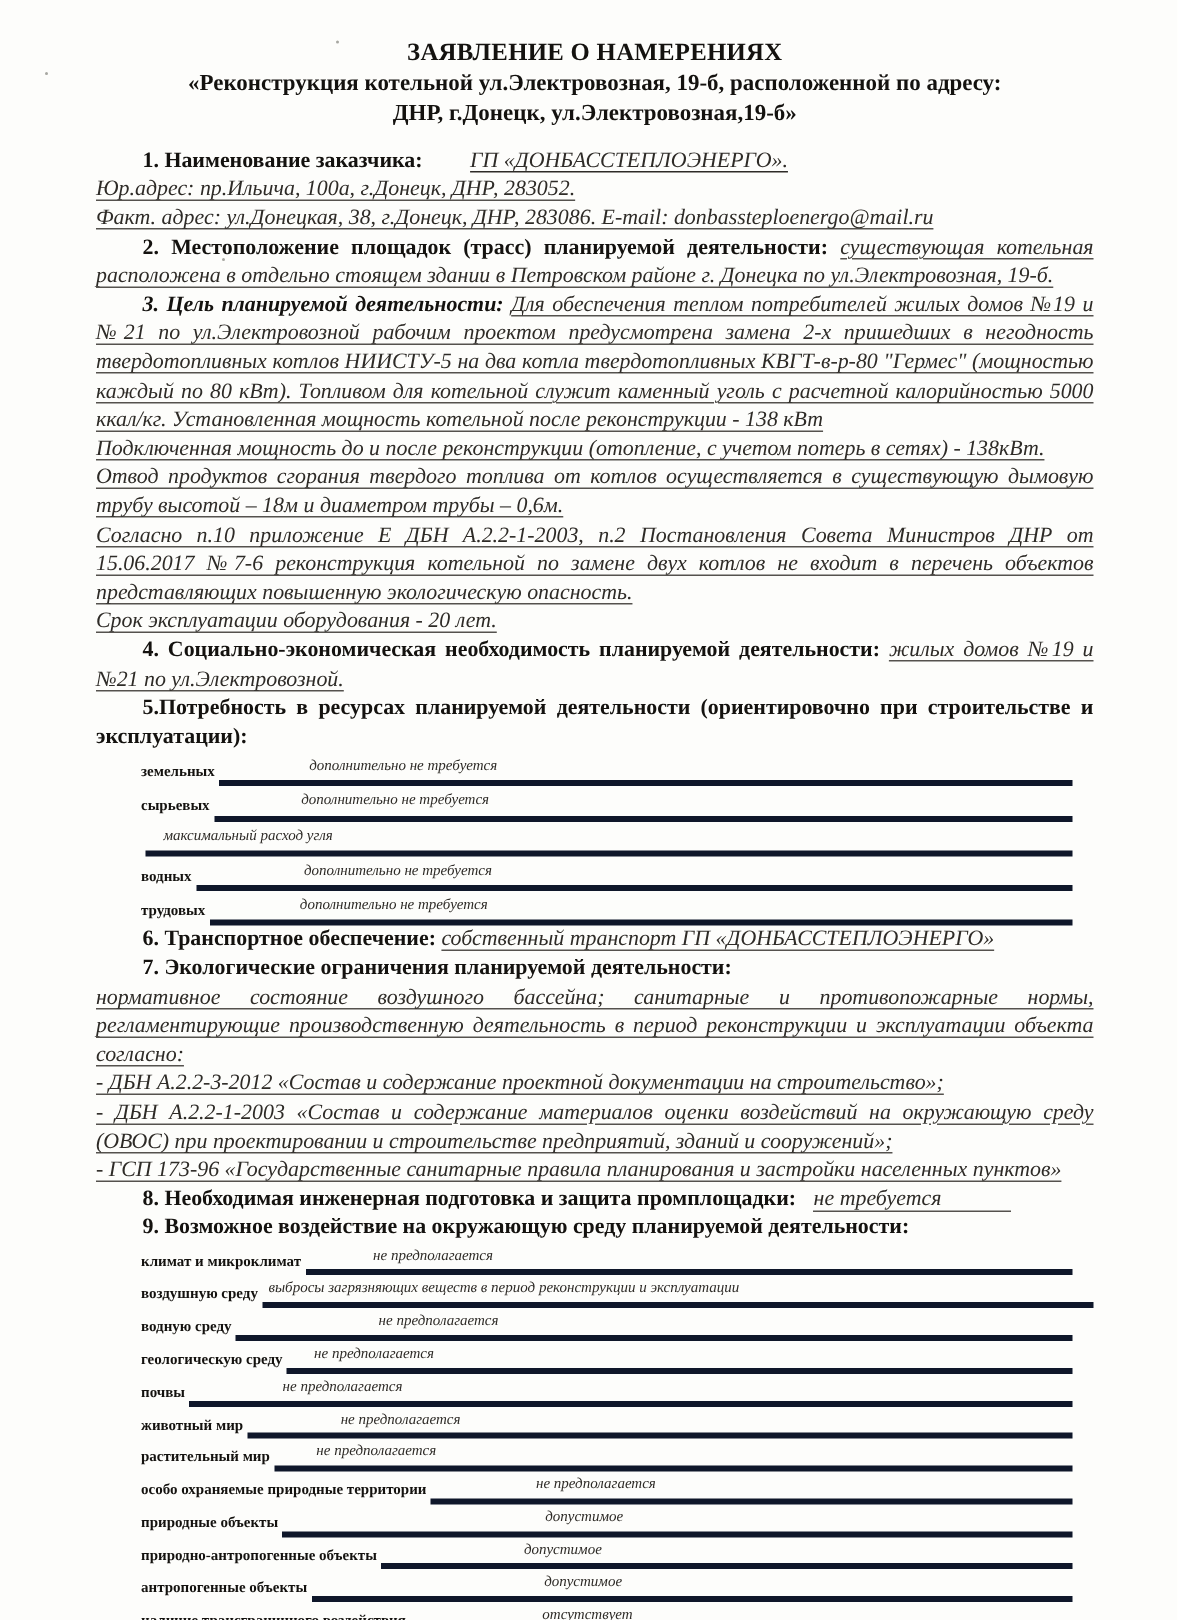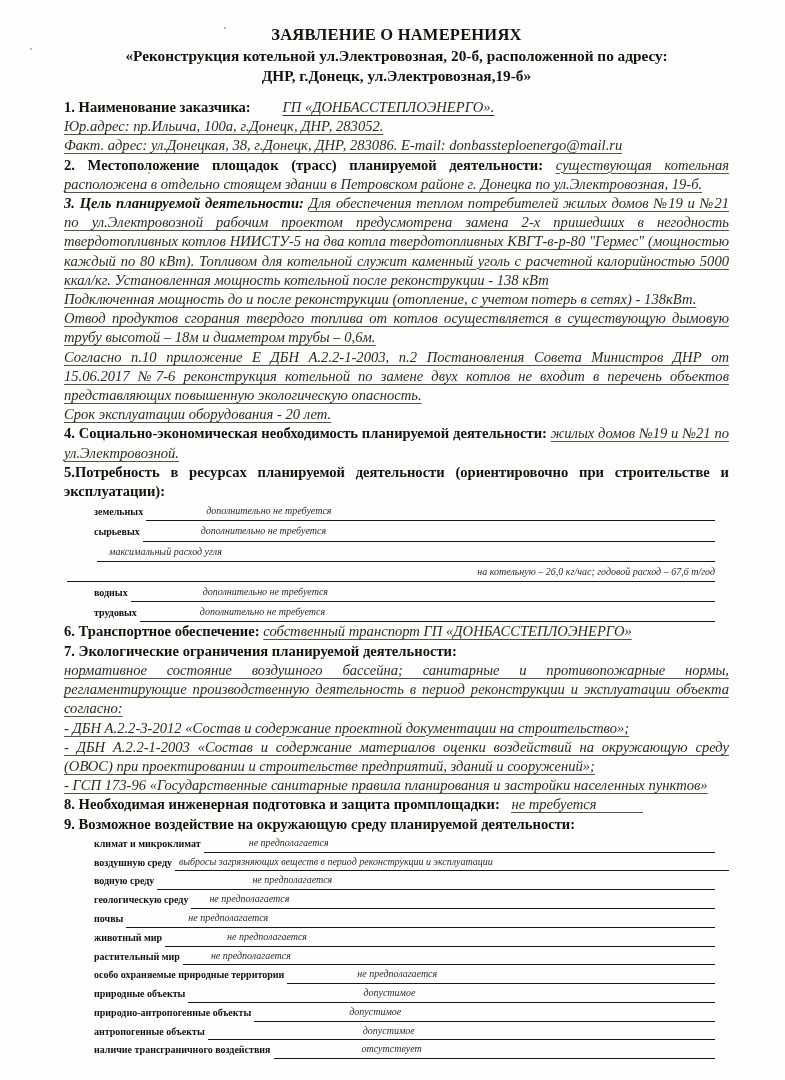--- a/index.html
+++ b/index.html
@@ -15,56 +15,56 @@
   }
   .title{
     text-align:center;font-weight:bold;font-size:16.5px;line-height:22px;
     letter-spacing:.2px;color:#14120f;
   }
   .subtitle{
     text-align:center;font-weight:bold;font-size:15.3px;line-height:20px;color:#14120f;
   }
   .gap{height:12px;}
   .para{font-size:14.6px;line-height:19.2px;text-align:justify;}
-  .lbl{font-weight:bold;color:#14120f;}
+  .lbl{font-weight:bold;color:#14120f;margin-left:31px;}
   .it{font-style:italic;}
   .val{
     font-style:italic;color:#2e2b27;
     text-decoration:underline;
     text-decoration-color:#55524e;
     text-decoration-thickness:1px;
     text-underline-offset:2.6px;
   }
   .pad-r{border-bottom:1px solid #55524e;padding-right:46px;text-decoration:none;}
   .row{
     display:flex;align-items:flex-end;
     padding-left:30px;font-size:10px;line-height:19.2px;
   }
   .row .rl{font-weight:bold;white-space:nowrap;color:#14120f;}
   .row .fill{
-    flex:1;border-bottom:1px solid #0f172a;
+    flex:1;border-bottom:4px solid #0f172a;
     margin-left:3px;margin-right:14px;
     white-space:nowrap;overflow:hidden;
   }
   .row .fill.to-edge{margin-right:0;}
   .row .fv{font-style:italic;color:#2e2b27;display:inline-block;}
   .row .fill.r{text-align:right;}
   .rows9 .row{line-height:17.8px;}
   .speck{position:absolute;background:#a7a7a1;border-radius:50%;}
 </style>
 </head>
 <body>
 
 <div class="page">
   <span class="speck" style="left:30px;top:48px;width:2px;height:2px;"></span>
   <span class="speck" style="left:224px;top:27px;width:2px;height:2px;"></span>
   <span class="speck" style="left:148px;top:172px;width:2px;height:2px;"></span>
 
   <div class="title">ЗАЯВЛЕНИЕ О НАМЕРЕНИЯХ</div>
-  <div class="subtitle">«Реконструкция котельной ул.Электровозная, 20-б, расположенной по адресу:</div>
+  <div class="subtitle">«Реконструкция котельной ул.Электровозная, 19-б, расположенной по адресу:</div>
   <div class="subtitle">ДНР, г.Донецк, ул.Электровозная,19-б»</div>
   <div class="gap"></div>
 
   <div class="para">
     <span class="lbl">1. Наименование заказчика:</span>
     <span class="val" style="margin-left:28px;text-decoration:underline;">ГП «ДОНБАССТЕПЛОЭНЕРГО».</span>
   </div>
   <div class="para">
     <span class="val">Юр.адрес: пр.Ильича, 100а, г.Донецк, ДНР, 283052.</span>
   </div>
@@ -106,23 +106,20 @@
     <span class="rl">земельных</span>
     <span class="fill"><span class="fv" style="margin-left:60px;">дополнительно не требуется</span></span>
   </div>
   <div class="row">
     <span class="rl">сырьевых</span>
     <span class="fill"><span class="fv" style="margin-left:58px;">дополнительно не требуется</span></span>
   </div>
   <div class="row">
     <span class="fill"><span class="fv" style="margin-left:12px;">максимальный  расход угля</span></span>
   </div>
-  <div class="row" style="padding-left:0;">
-    <span class="fill r"><span class="fv">на котельную – 26,0 кг/час; годовой расход – 67,6 т/год</span></span>
-  </div>
   <div class="row">
     <span class="rl">водных</span>
     <span class="fill"><span class="fv" style="margin-left:72px;">дополнительно не требуется</span></span>
   </div>
   <div class="row">
     <span class="rl">трудовых</span>
     <span class="fill"><span class="fv" style="margin-left:60px;">дополнительно не требуется</span></span>
   </div>
 
   <div class="para">

